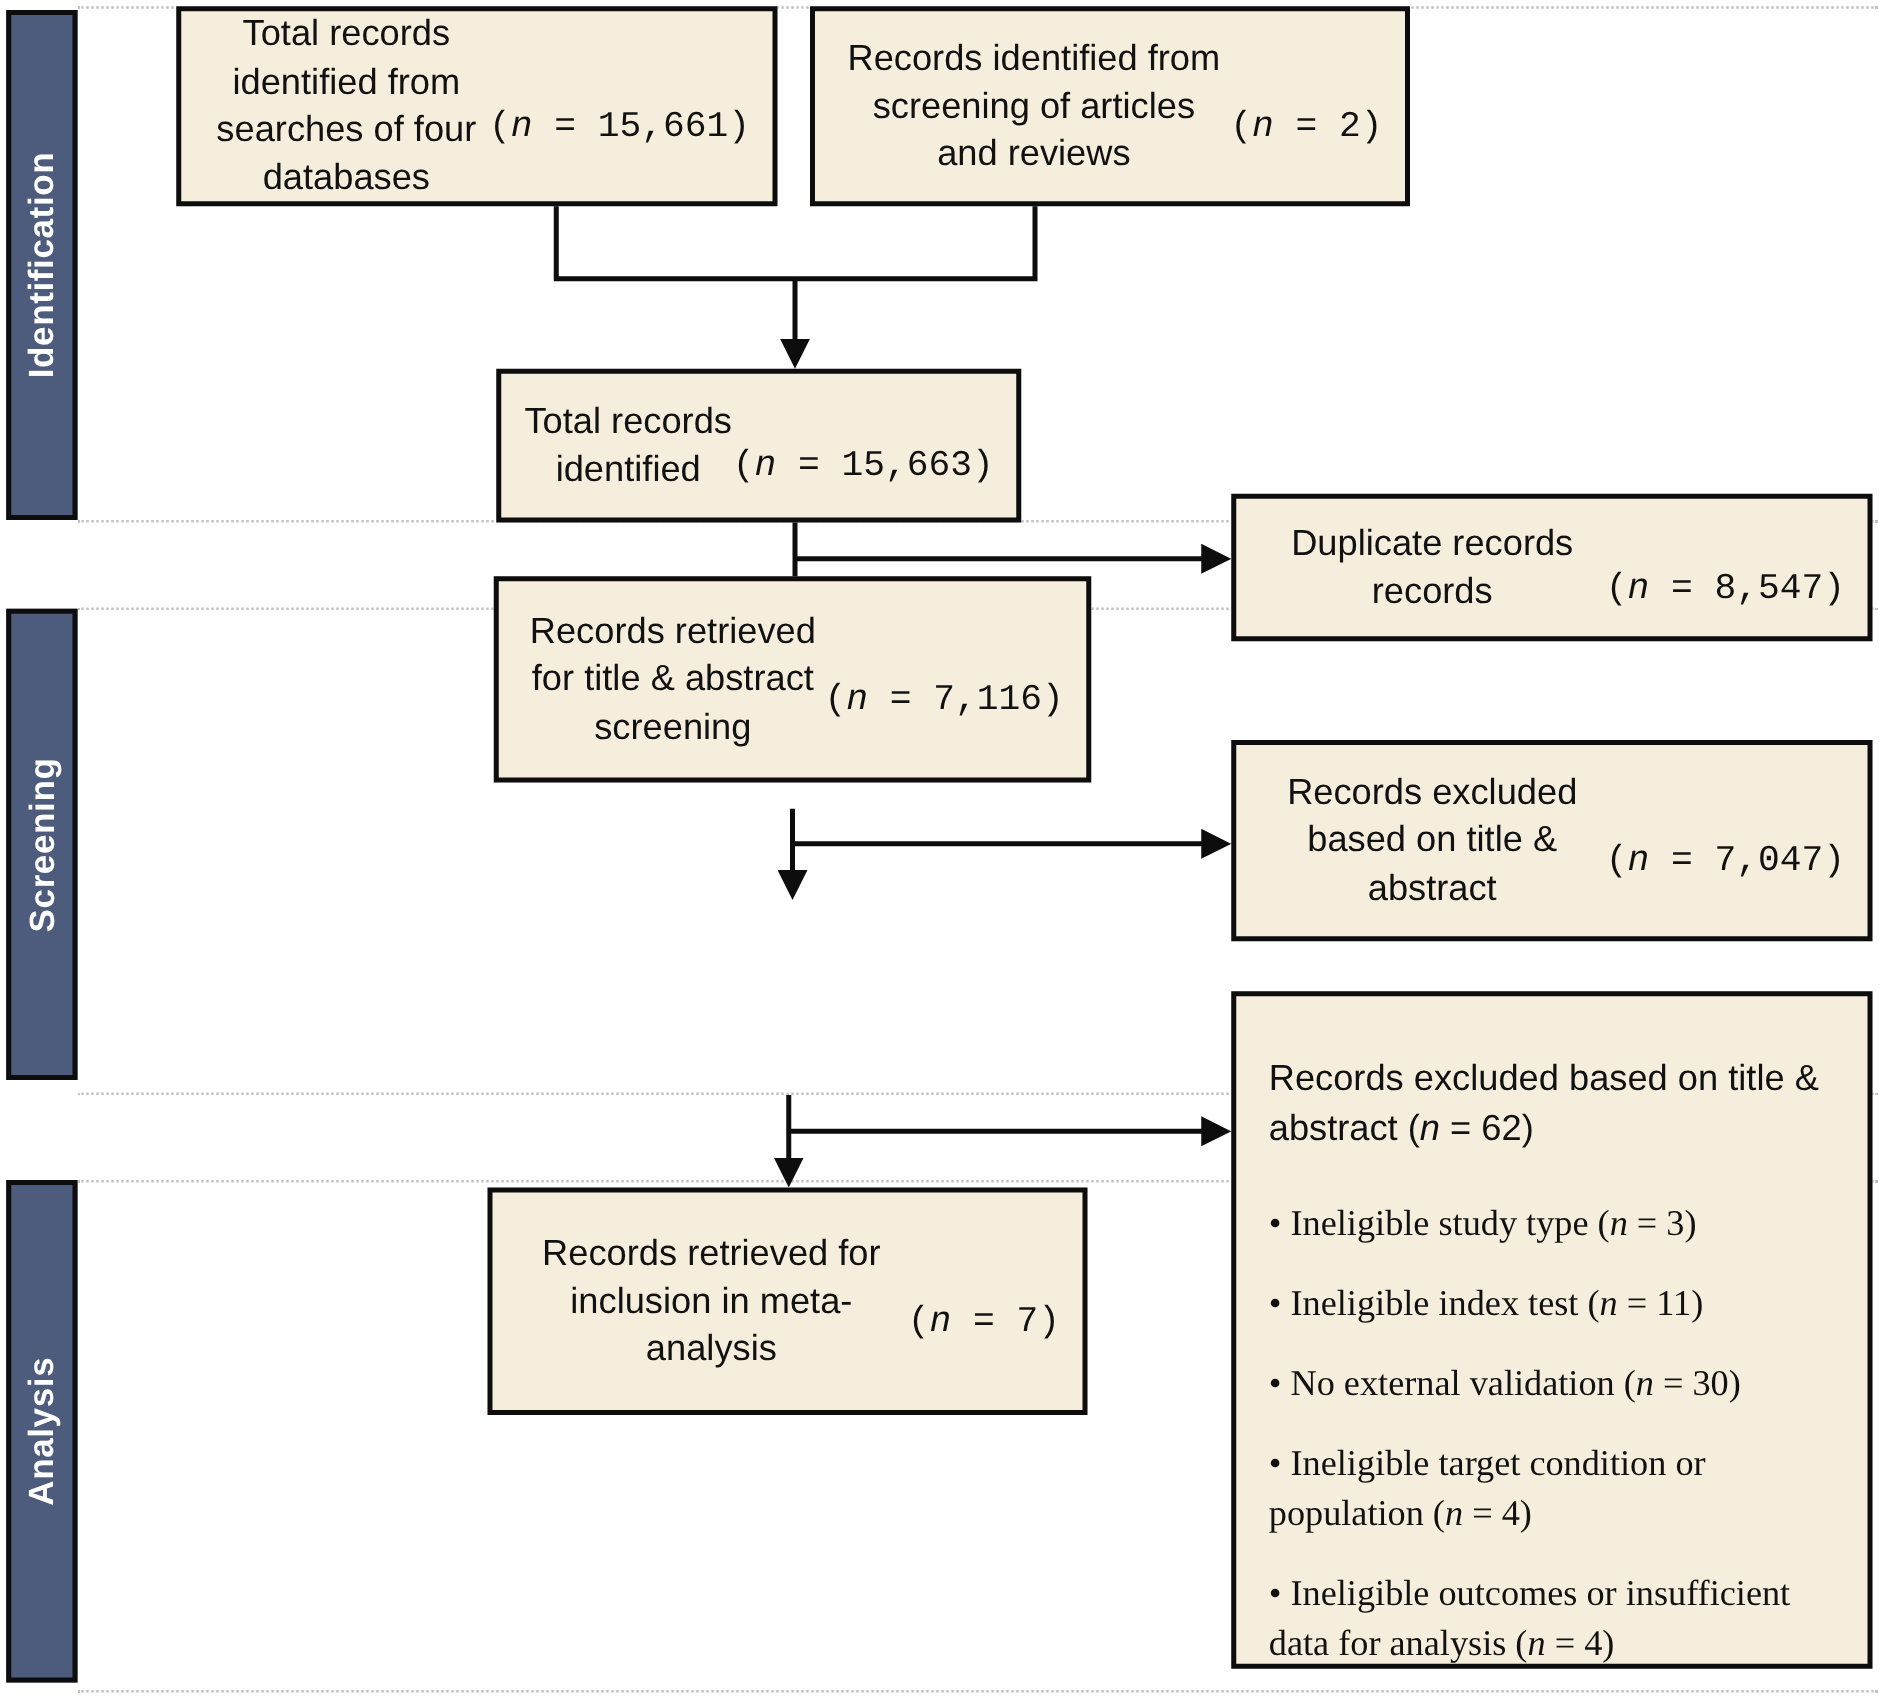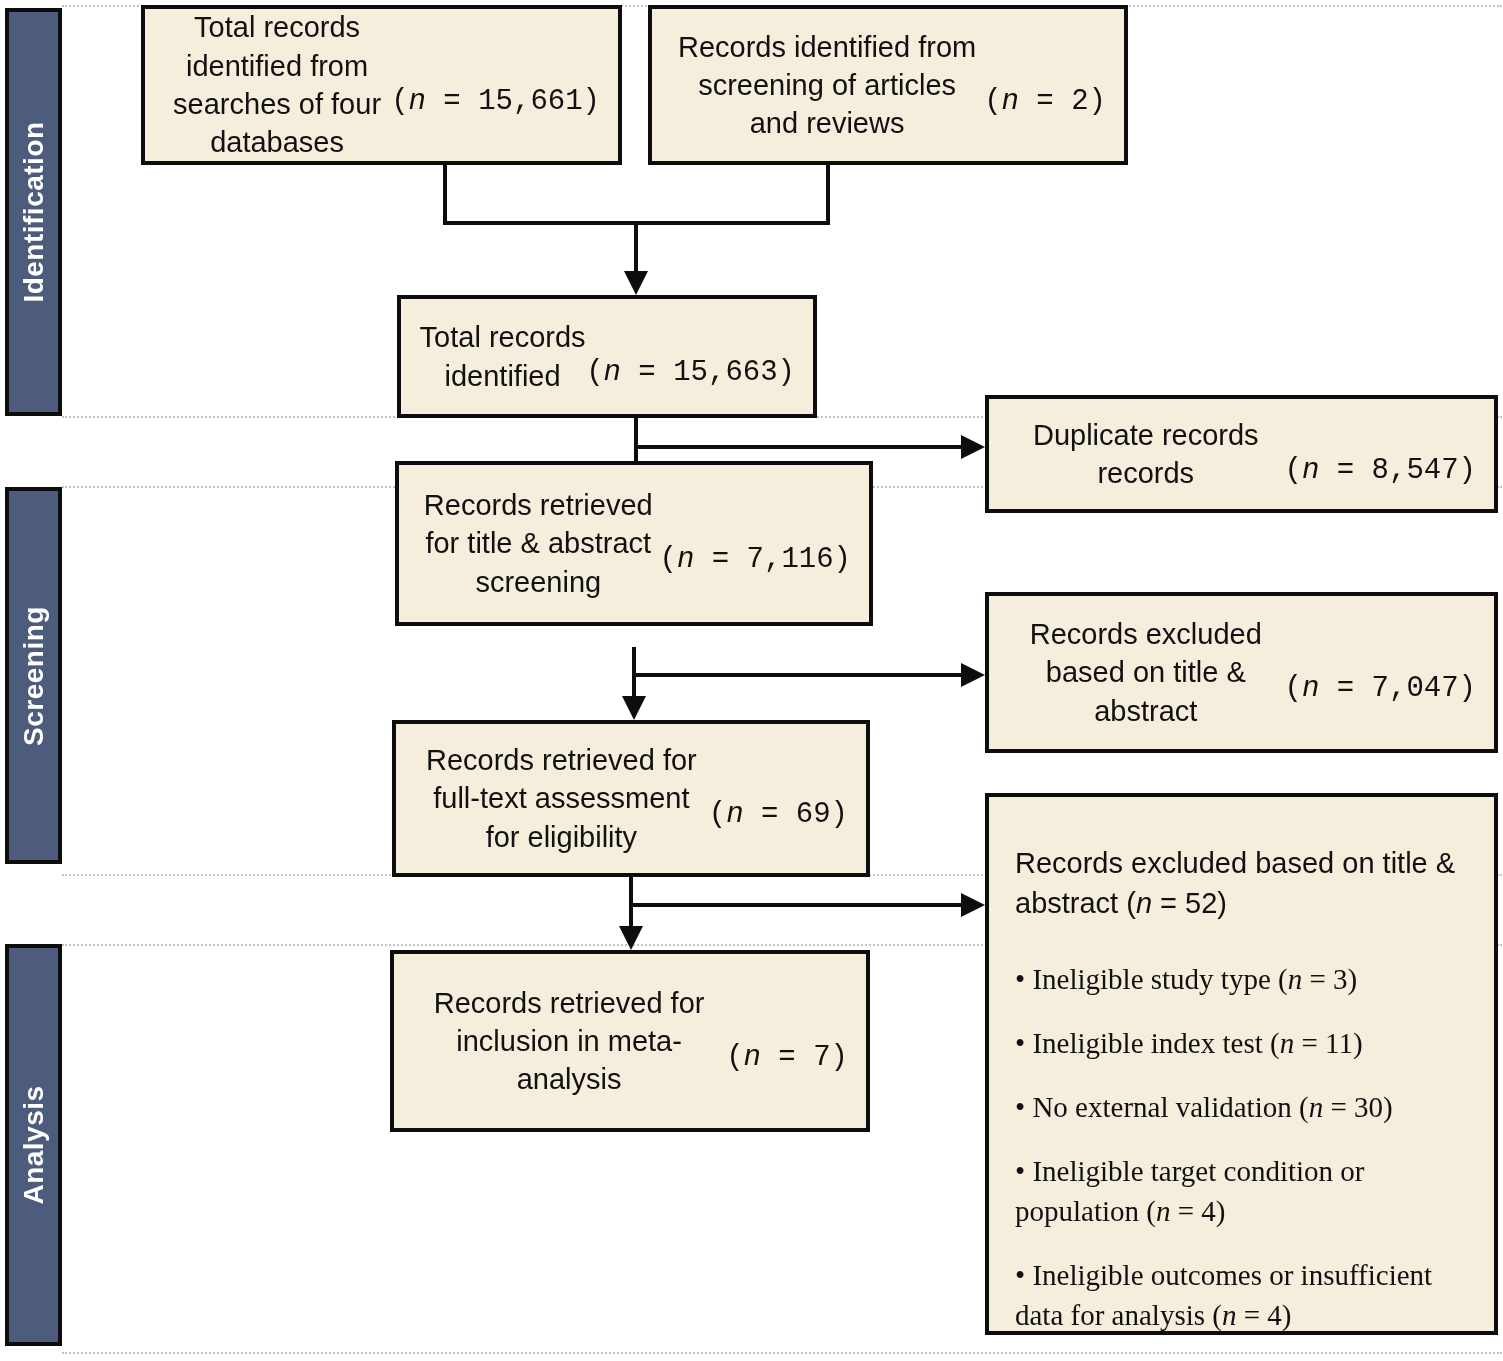--- a/index.html
+++ b/index.html
@@ -93,32 +93,28 @@
   <div class="box" style="left:395px;top:461px;width:478px;height:165px">
     <div class="label">Records retrieved for title &amp; abstract screening</div>
     <div class="count">(<i>n</i> = <span>7,116</span>)</div>
   </div>
 
   <div class="box" style="left:985px;top:592px;width:513px;height:161px">
     <div class="label">Records excluded based on title &amp; abstract</div>
     <div class="count">(<i>n</i> = <span>7,047</span>)</div>
   </div>
 
-  <div class="box" style="left:392px;top:720px;width:478px;height:157px">
-    <div class="label">Records retrieved for full-text assessment for eligibility</div>
-    <div class="count">(<i>n</i> = <span>69</span>)</div>
-  </div>
 
   <div class="box" style="left:390px;top:950px;width:480px;height:182px">
     <div class="label">Records retrieved for inclusion in meta-analysis</div>
     <div class="count">(<i>n</i> = <span>7</span>)</div>
   </div>
 
   <div class="bigbox" style="left:985px;top:793px;width:513px;height:542px">
-    <div class="big-heading"><span>Records excluded based on title &amp; abstract</span> (<i>n</i> = <span>52</span>)</div>
+    <div class="big-heading"><span>Records excluded based on title &amp; abstract</span> (<i>n</i> = <span>62</span>)</div>
     <div id="bullet-list">
         <div class="bullet">• Ineligible study type (<i>n</i> = 3)</div>
         <div class="bullet">• Ineligible index test (<i>n</i> = 11)</div>
         <div class="bullet">• No external validation (<i>n</i> = 30)</div>
         <div class="bullet">• Ineligible target condition or population (<i>n</i> = 4)</div>
         <div class="bullet">• Ineligible outcomes or insufficient data for analysis (<i>n</i> = 4)</div>
       </div>
   </div>
 
 </div>

